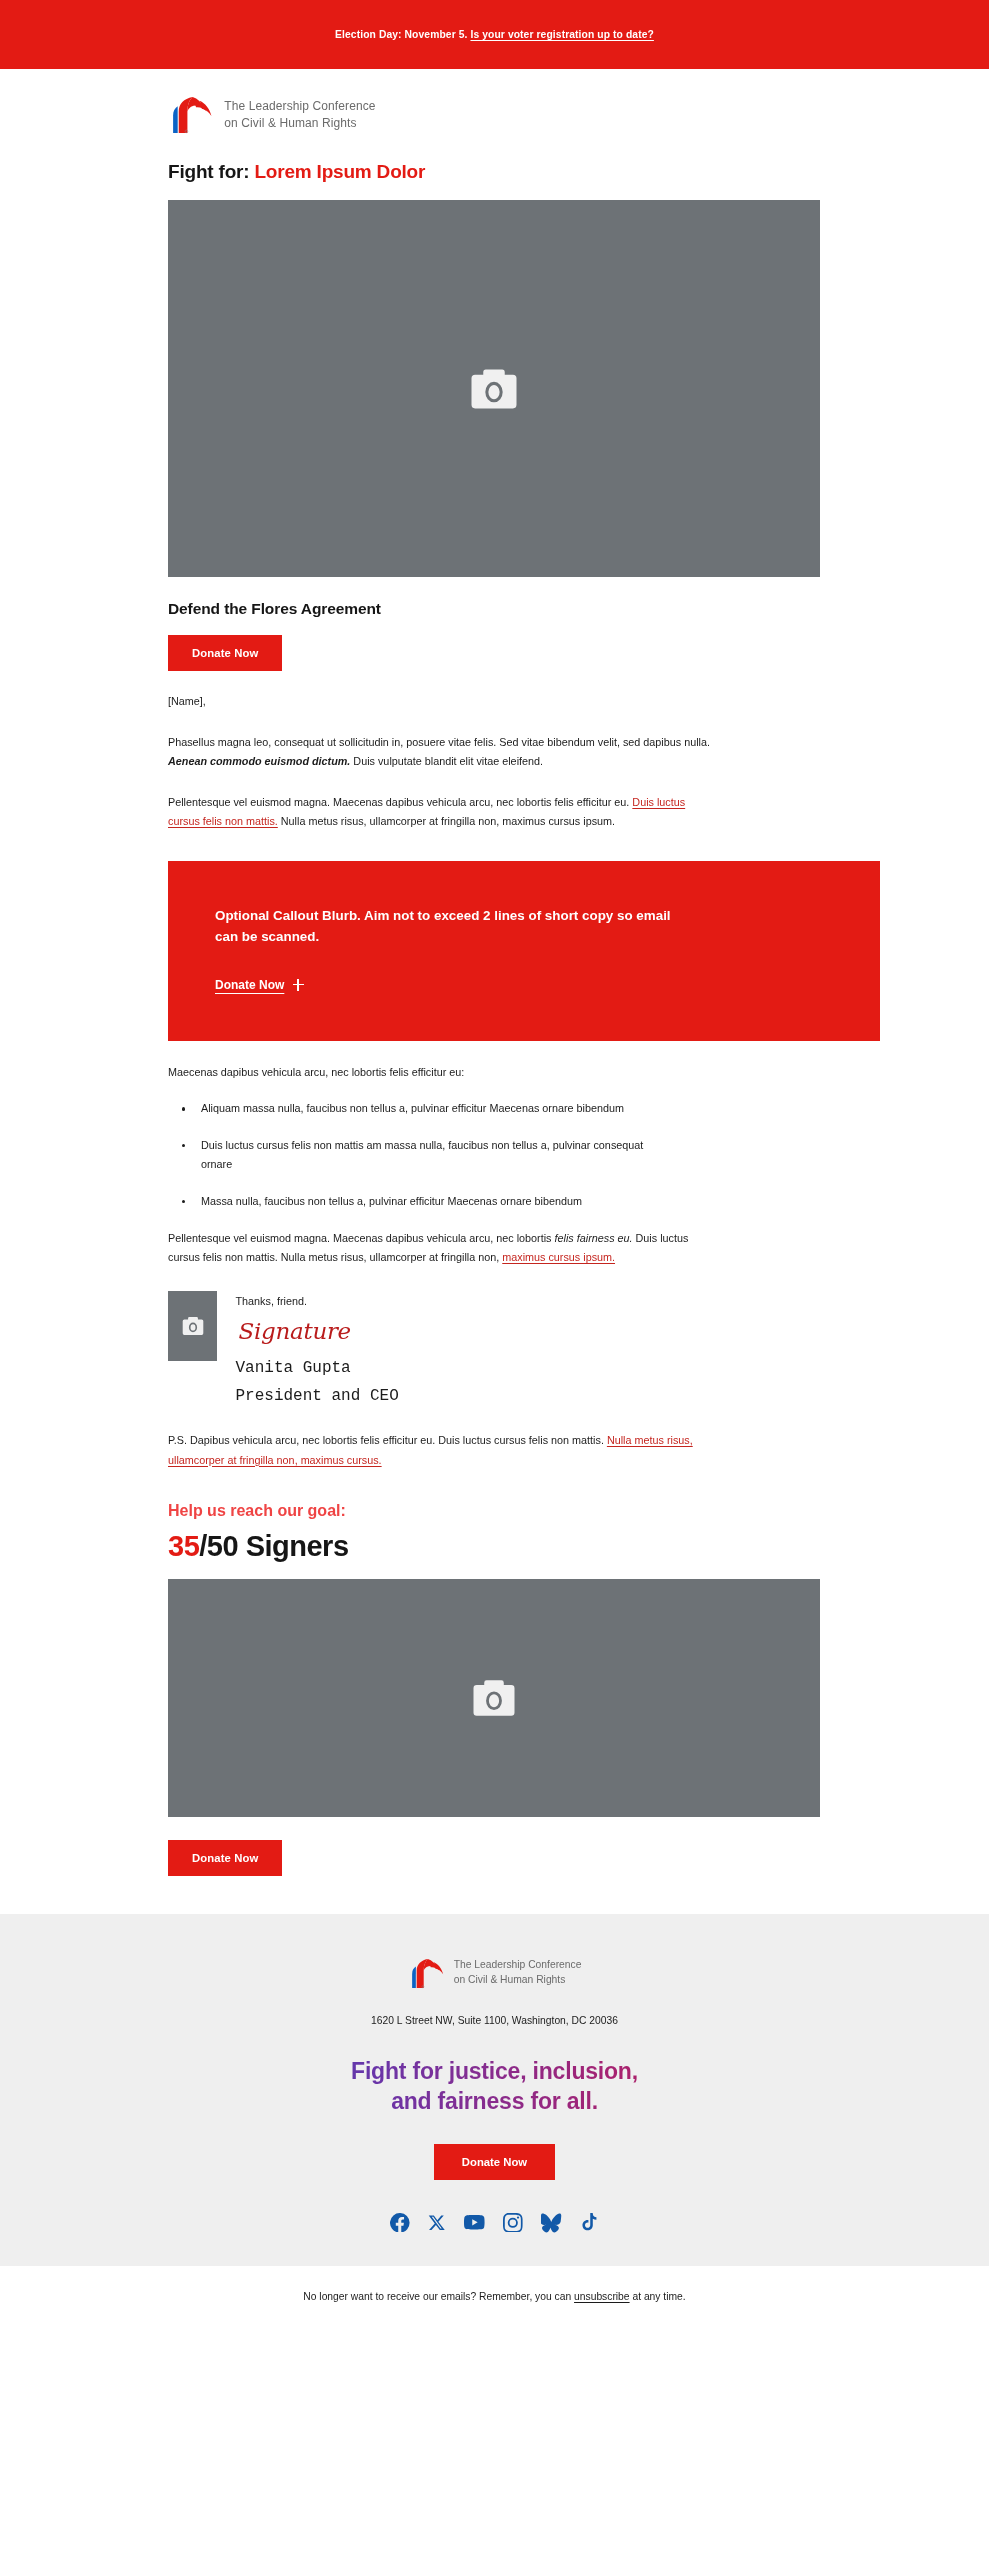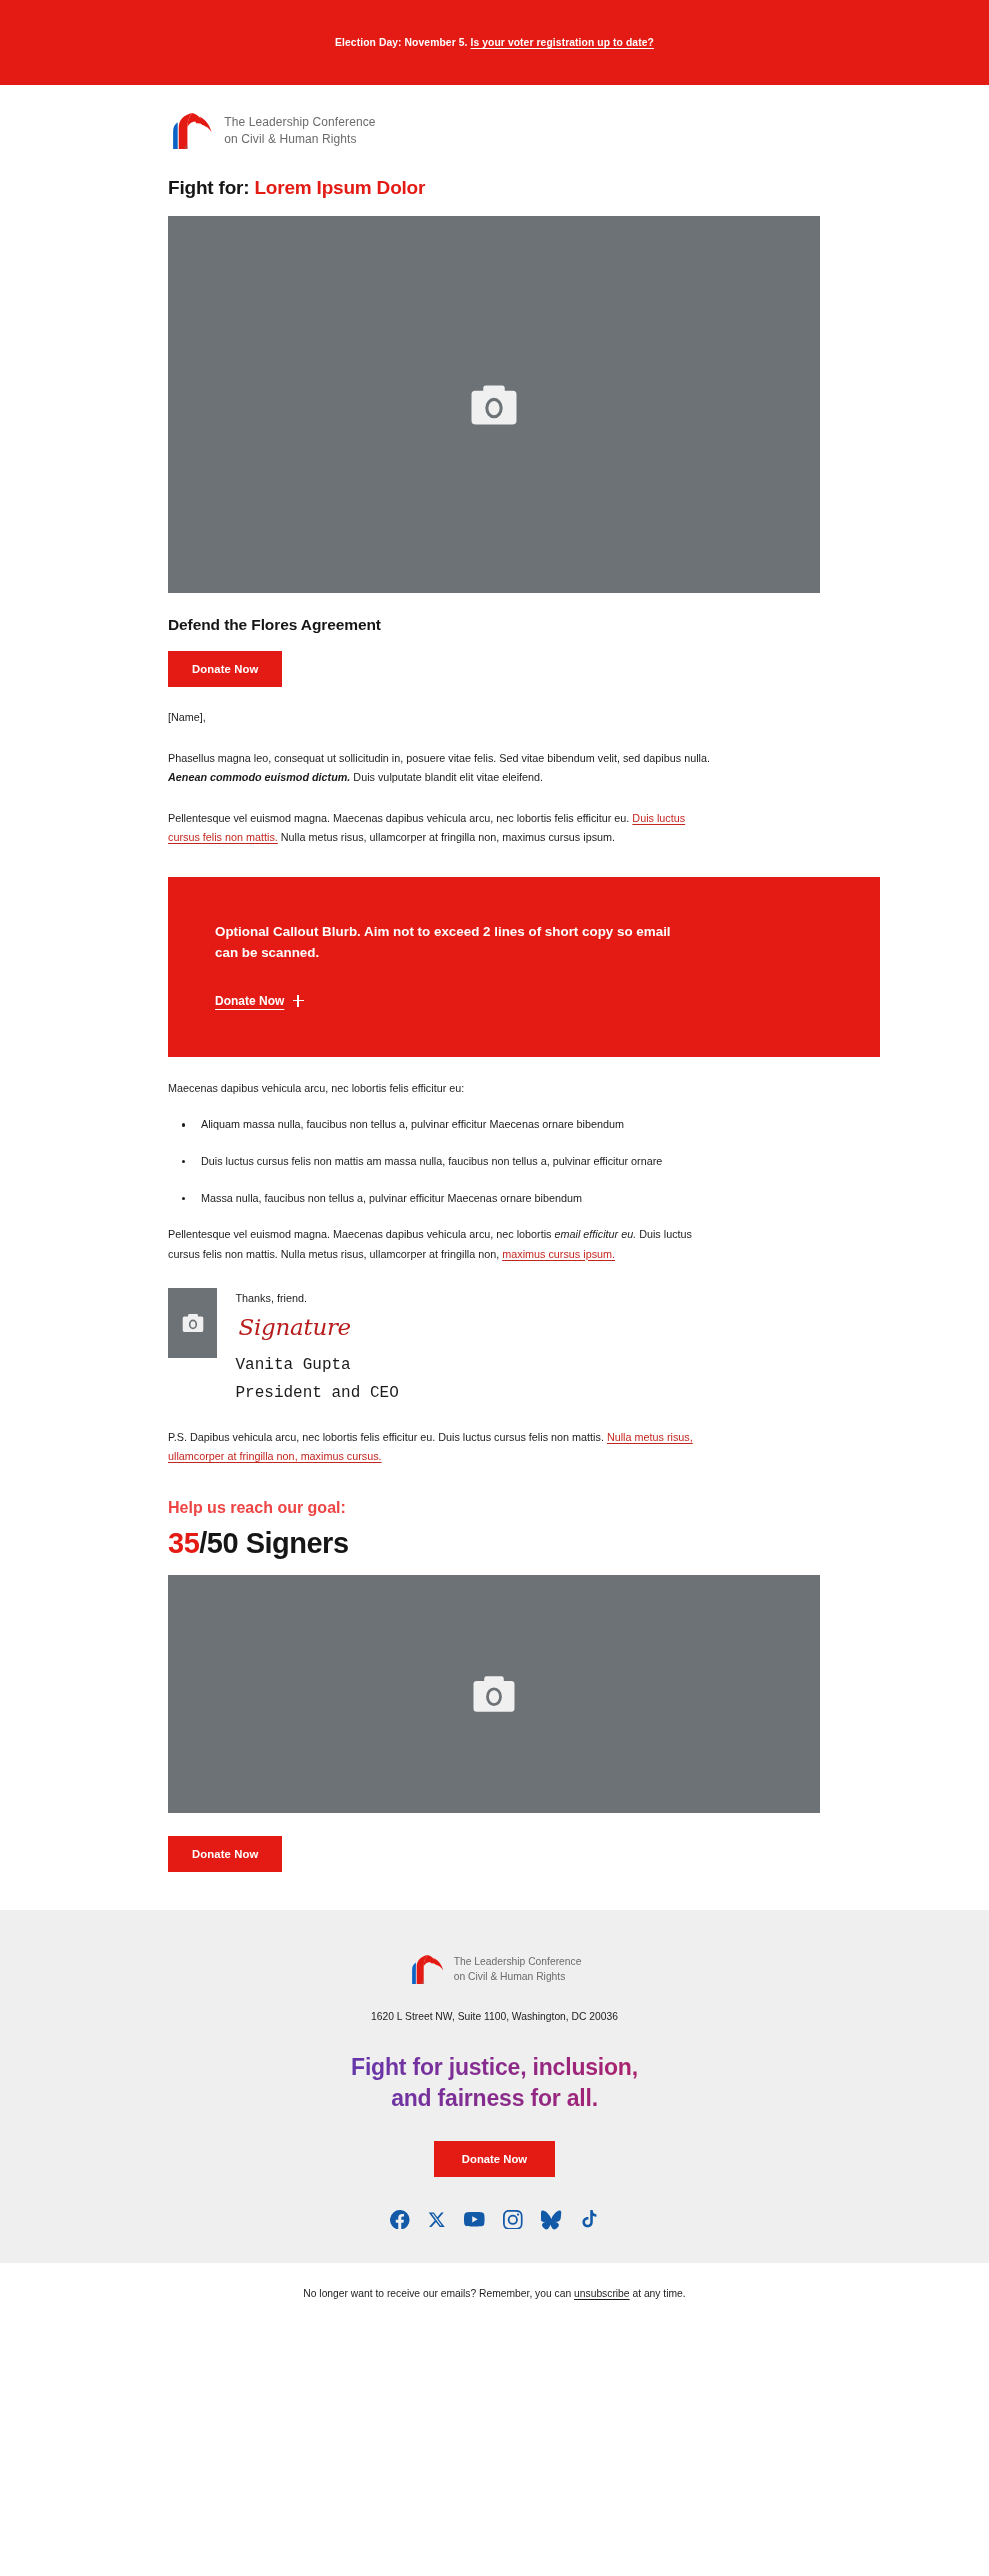--- a/index.html
+++ b/index.html
@@ -9,21 +9,21 @@
     background: #ffffff;
     color: #1a1a1a;
     -webkit-font-smoothing: antialiased;
   }
 
   .email-wrap { width: 989px; margin: 0 auto; background: #ffffff; }
 
   
   .alert-bar {
     background: #E31B14;
-    height: 85px;
+    height: 69px;
     display: flex;
     align-items: center;
     justify-content: center;
   }
   .alert-text {
     color: #ffffff;
     font-size: 10.3px;
     font-weight: bold;
     letter-spacing: 0.1px;
   }
@@ -346,26 +346,26 @@
         <span class="plus"></span>
       </div>
     </div>
 
     <div class="body-col">
       <p class="body">Maecenas dapibus vehicula arcu, nec lobortis felis efficitur eu:</p>
     </div>
 
     <ul class="bullets">
       <li>Aliquam massa nulla, faucibus non tellus a, pulvinar efficitur Maecenas ornare bibendum</li>
-      <li>Duis luctus cursus felis non mattis am massa nulla, faucibus non tellus a, pulvinar efficitur ornare</li>
+      <li>Duis luctus cursus felis non mattis am massa nulla, faucibus non tellus a, pulvinar consequat ornare</li>
       <li>Massa nulla, faucibus non tellus a, pulvinar efficitur  Maecenas ornare bibendum</li>
     </ul>
 
     <div class="body-col">
-      <p class="body tight"><span>Pellentesque vel euismod magna. Maecenas dapibus vehicula arcu, nec lobortis </span><span class="it">email efficitur eu.</span><span> Duis luctus cursus felis non mattis. Nulla metus risus, ullamcorper at fringilla non, </span><a class="redlink">maximus cursus ipsum.</a></p>
+      <p class="body tight"><span>Pellentesque vel euismod magna. Maecenas dapibus vehicula arcu, nec lobortis </span><span class="it">felis fairness eu.</span><span> Duis luctus cursus felis non mattis. Nulla metus risus, ullamcorper at fringilla non, </span><a class="redlink">maximus cursus ipsum.</a></p>
     </div>
 
     
     <div class="sig-block">
       <div class="sig-photo">
         <svg class="cam" width="24" height="20.6" viewBox="0 0 100 88">
           <path d="M34 6 h32 a5 5 0 0 1 5 5 v5 h16 a7 7 0 0 1 7 7 v52 a7 7 0 0 1 -7 7 h-74 a7 7 0 0 1 -7 -7 v-52 a7 7 0 0 1 7 -7 h16 v-5 a5 5 0 0 1 5 -5 z" fill="#F0F0F0"></path>
           <ellipse cx="50" cy="50" rx="14" ry="17" fill="none" stroke="#6D7276" stroke-width="7"></ellipse>
         </svg>
       </div>

